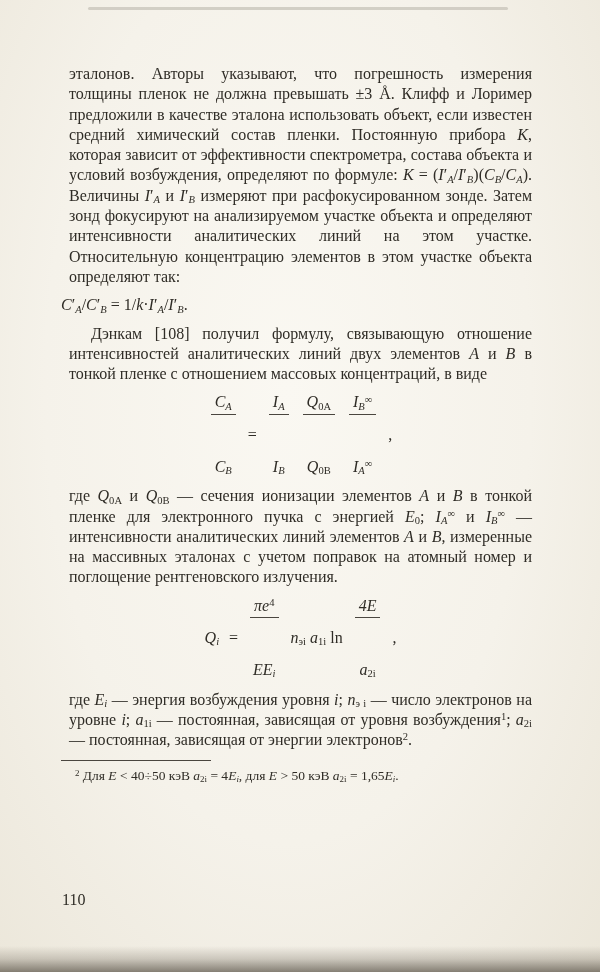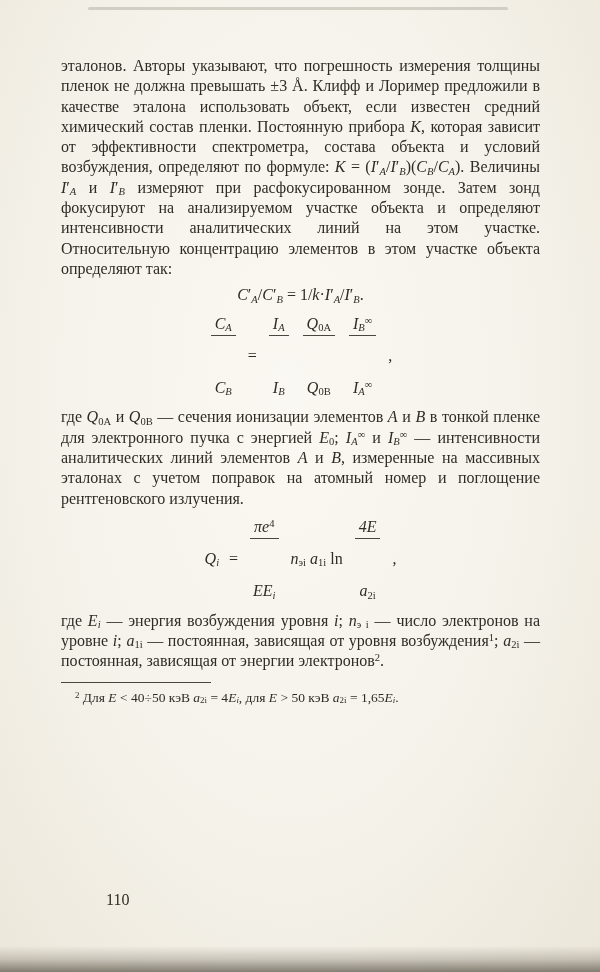--- a/index.html
+++ b/index.html
@@ -24,28 +24,28 @@
   }
   .scan-shadow-bottom {
     position: absolute; left: 0; right: 0; bottom: 0; height: 26px;
     background: linear-gradient(to bottom, rgba(104,96,84,0) 0%, rgba(104,96,84,0.28) 50%, rgba(66,59,48,0.62) 100%);
   }
   .content {
     position: absolute; left: 61px; top: 56px; width: 479px;
     font-size: 16px; line-height: 20.3px;
     text-align: justify;
   }
-  p.para { margin: 0; }
+  p.para { margin: 8px; }
   p.indent { text-indent: 22px; }
   .it { font-style: italic; }
   sub, sup { font-size: 66%; line-height: 0; position: relative; vertical-align: baseline; }
   sup { top: -0.45em; }
   sub { top: 0.22em; }
   .formula-line {
-    text-align: center; margin: 6px 0 7px;
+    margin: 6px 0 7px;
   }
   .formula-display {
     text-align: center; margin: 9px 0 10px;
     white-space: nowrap;
   }
   .formula-display .seg, .formula-display .op {
     display: inline-block; vertical-align: middle; margin: 0 3px;
   }
   .frac {
     display: inline-block; vertical-align: middle; text-align: center;
@@ -54,36 +54,37 @@
   .frac .num { display: block; border-bottom: 1px solid #4a463f; padding: 0 4px 2px; }
   .frac .den { display: block; padding-top: 2px; margin-top: 41px; }
   .footnote-rule {
     width: 150px; border-top: 1px solid #4a463f;
     margin: 10px 0 5px;
   }
   p.footnote {
     margin: 0; font-size: 13.5px; line-height: 19.5px; text-indent: 14px;
   }
   .page-number {
-    position: absolute; left: 62px; top: 891px; font-size: 16px; color: var(--ink); margin-left: 44px;
+    position: absolute; left: 62px; top: 891px; font-size: 16px; color: var(--ink);
   }
 </style>
 </head>
 <body>
 
 <div class="page">
 
   <div class="scan-artifact-top"></div>
 
   <div class="content">
 
     <p class="para"><span>эталонов. Авторы указывают, что погрешность измерения толщины пленок не должна превышать ±3 Å. Клифф и Лоример предложили в качестве эталона использовать объект, если известен средний химический состав пленки. Постоянную прибора </span><span class="it">K</span><span>, которая зависит от эффективности спектрометра, состава объекта и условий возбуждения, определяют по формуле: </span><span class="it">K</span><span> = (</span><span class="it">I</span><span>′</span><sub class="it">A</sub><span>/</span><span class="it">I</span><span>′</span><sub class="it">B</sub><span>)(</span><span class="it">C</span><sub class="it">B</sub><span>/</span><span class="it">C</span><sub class="it">A</sub><span>). Величины </span><span class="it">I</span><span>′</span><sub class="it">A</sub><span> и </span><span class="it">I</span><span>′</span><sub class="it">B</sub><span> измеряют при расфокусированном зонде. Затем зонд фокусируют на анализируемом участке объекта и определяют интенсивности аналитических линий на этом участке. Относительную концентрацию элементов в этом участке объекта определяют так:</span></p>
 
     <div class="formula-line"><span class="it">C</span><span>′</span><sub class="it">A</sub><span>/</span><span class="it">C</span><span>′</span><sub class="it">B</sub><span> = 1/</span><span class="it">k</span><span>·</span><span class="it">I</span><span>′</span><sub class="it">A</sub><span>/</span><span class="it">I</span><span>′</span><sub class="it">B</sub><span>.</span></div>
 
+    <p class="para indent"><span>Дэнкам [108] получил формулу, связывающую отношение интенсивностей аналитических линий двух элементов </span><span class="it">A</span><span> и </span><span class="it">B</span><span> в тонкой пленке с отношением массовых концентраций, в виде</span></p>
 
     <div class="formula-display">
       <span class="frac">
         <span class="num"><span class="it">C</span><sub class="it">A</sub></span>
         <span class="den"><span class="it">C</span><sub class="it">B</sub></span>
       </span>
       <span class="op">=</span>
       <span class="frac">
         <span class="num"><span class="it">I</span><sub class="it">A</sub></span>
         <span class="den"><span class="it">I</span><sub class="it">B</sub></span>

